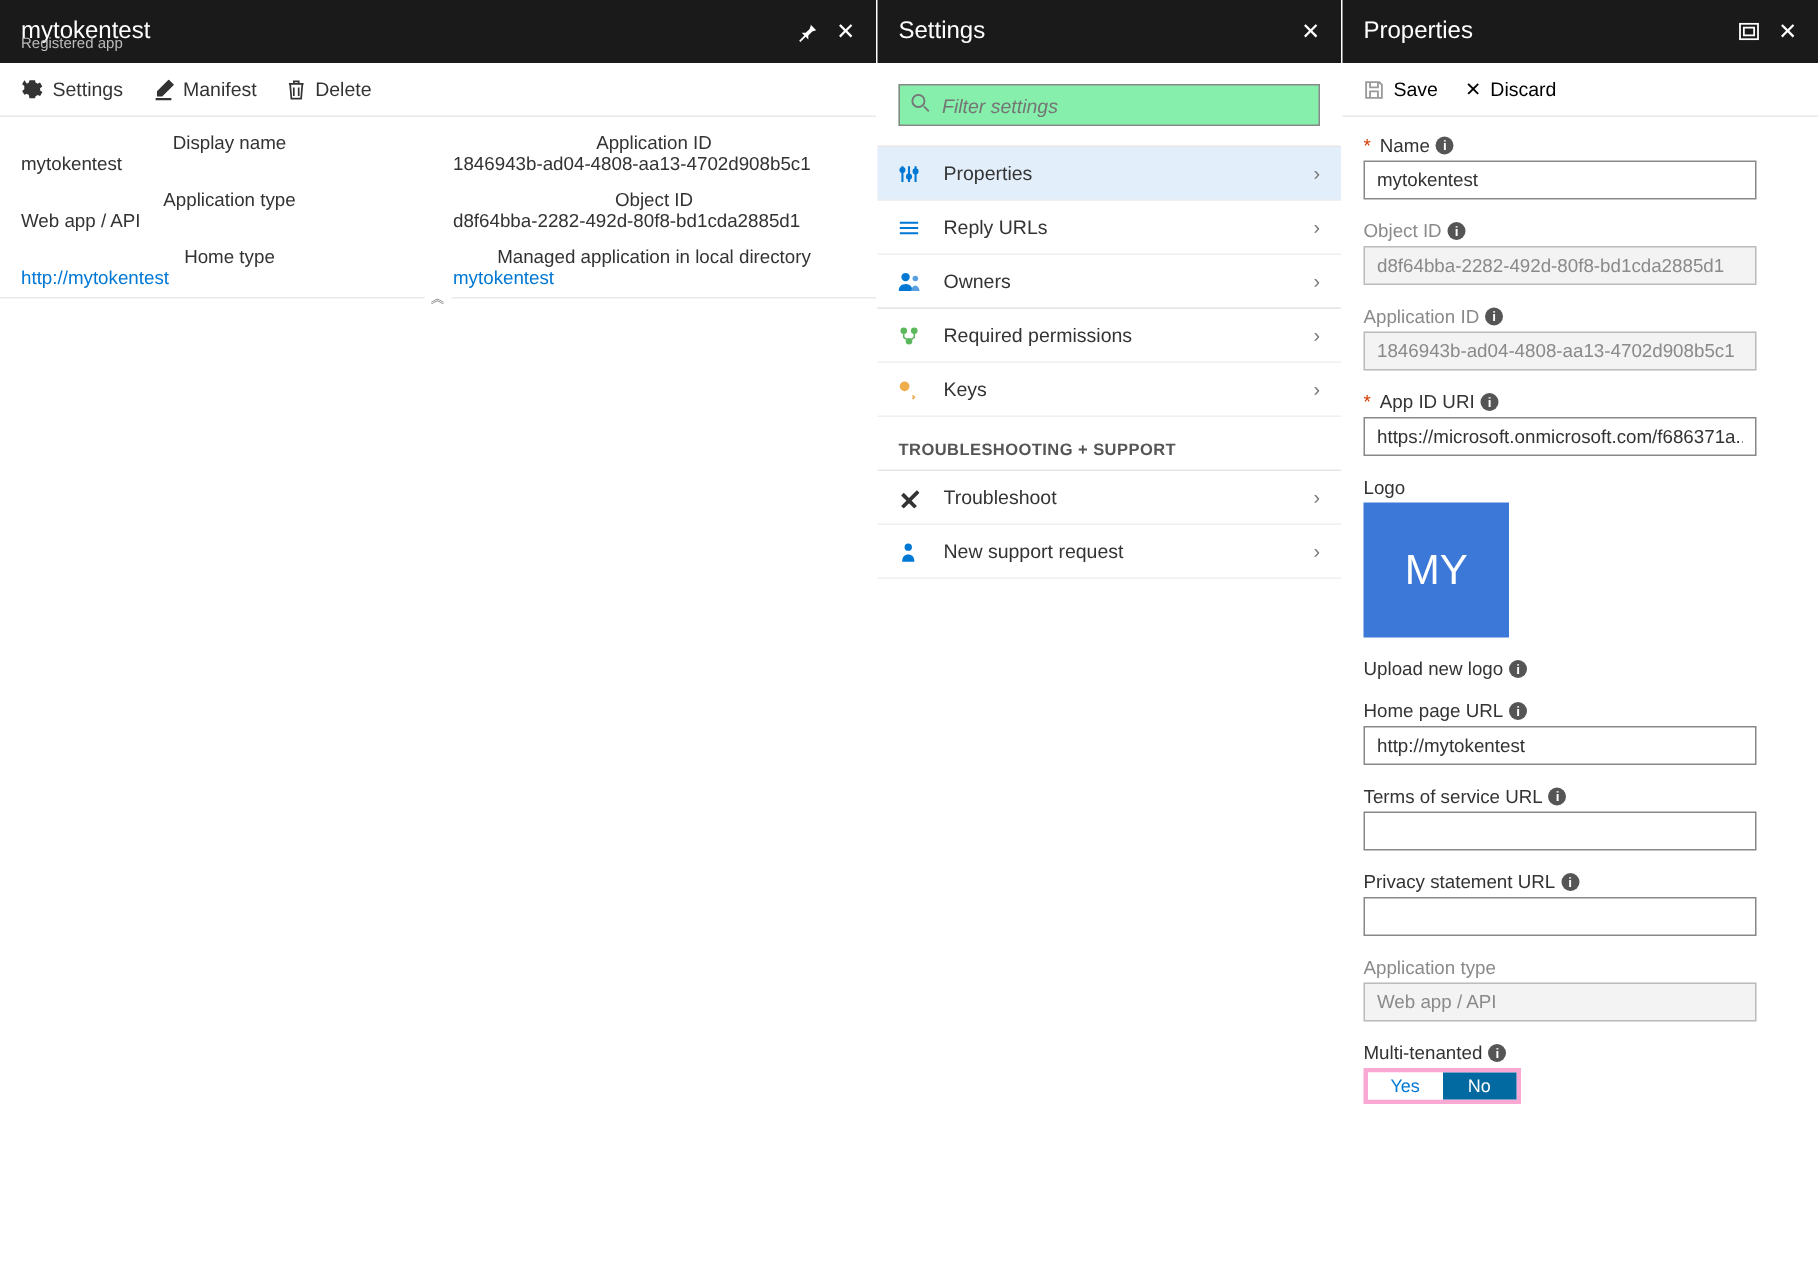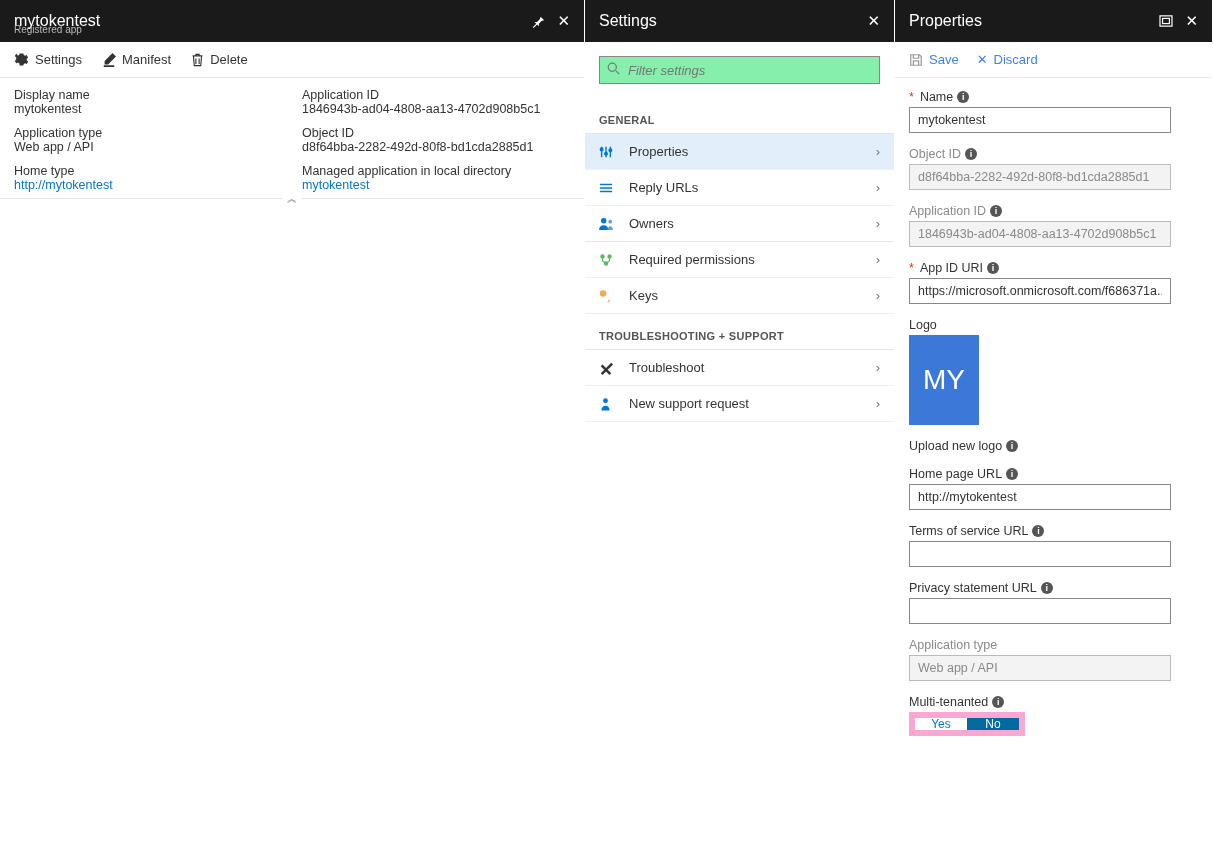--- a/index.html
+++ b/index.html
@@ -9,23 +9,23 @@
   .blade-left { width: 585px; }
   .blade-mid { width: 310px; }
   .blade-right { flex: 1; }
   .blade-header { background: #1a1a1a; color: #fff; height: 42px; display: flex; align-items: center; padding: 0 14px; position: relative; }
   .blade-title { font-size: 16px; font-weight: 400; }
   .blade-subtitle { font-size: 10px; color: #bbb; position: absolute; top: 24px; left: 14px; }
   .blade-header-right { color:#fff; margin-left: auto; display: flex; gap: 12px; align-items: center; }
   .hicon { font-size: 15px; cursor: pointer; color:#fff; }
   .toolbar { display: flex; gap: 20px; padding: 10px 14px; border-bottom: 1px solid #e8e8e8; }
   .tool-btn { display: flex; align-items: center; gap: 6px; font-size: 13px; cursor: pointer; color: #333; }
-  .tool-btn.disabled { color: #3b82f6; }
+  .tool-btn.disabled { color: #000000; }
   .info-grid { display: grid; grid-template-columns: 278px 1fr; padding: 10px 14px 6px 14px; column-gap: 10px; row-gap: 10px; border-bottom: 1px solid #e8e8e8; position:relative; }
-  .info-label { font-size: 12.5px; color: #333; }
+  .info-label { font-size: 12.5px; color: #333; text-align: center; }
   .info-val { font-size: 12.5px; color: #333; }
   .link { color: #0078d4; }
   .chevup { position:absolute; bottom:-8px; left:50%; transform:translateX(-50%); background:#fff; font-size:10px; color:#777; padding:0 4px;}
   
   .filter-wrap { padding: 14px; }
   .filter-input { width: 100%; border: 1px solid #888; height: 28px; padding: 0 8px 0 28px; font-size: 13px; color: #767676; font-style: italic; background: #86efac; }
   .filter-box { position: relative; }
   .filter-box .mag { position: absolute; left: 8px; top: 6px; color: #767676; font-size: 13px; }
   .sec-header { font-size: 11px; font-weight: 600; color: #555; letter-spacing: .3px; padding: 16px 14px 8px 14px; }
   .menu-item { display: flex; align-items: center; padding: 10px 14px; border-bottom: 1px solid #f0f0f0; cursor: pointer; }
@@ -37,25 +37,25 @@
   
   .prop-toolbar { display: flex; gap: 18px; padding: 10px 14px; border-bottom: 1px solid #e8e8e8; }
   .prop-body { padding: 12px 14px; overflow-y: auto; height: calc(100% - 42px - 40px); }
   .field { margin-bottom: 14px; }
   .flabel { font-size: 12.5px; color: #333; display: flex; align-items: center; gap: 4px; margin-bottom: 3px; }
   .flabel.dim { color: #8a8a8a; }
   .req { color: #d83b01; margin-right: 2px; }
   .iicon { display:inline-flex; width: 12px; height: 12px; border-radius: 50%; background:#555; color:#fff; font-size:9px; align-items:center; justify-content:center; font-weight:bold; }
   .tinput { width: 262px; height: 26px; border: 1px solid #888; padding: 0 8px; font-size: 12.5px; color: #333; background:#fff; }
   .tinput.ro { background: #f3f3f3; color: #8a8a8a; border-color:#bbb; }
-  .logo-tile { width: 70px; height: 90px; background: #3b78d8; color: #fff; display: flex; align-items: center; justify-content: center; font-size: 28px; }
+  .logo-tile { width: 97px; height: 90px; background: #3b78d8; color: #fff; display: flex; align-items: center; justify-content: center; font-size: 28px; }
   .upload-row { display: flex; gap: 6px; align-items: center; }
   .file-input { width: 234px; height: 26px; border: 1px solid #888; padding: 0 8px; font-size: 12.5px; font-style: italic; color: #767676; }
   .folder-btn { width: 22px; height: 22px; background: #0078d4; color: #fff; display: flex; align-items: center; justify-content: center; font-size: 12px; border: none; cursor: pointer; }
-  .toggle { display: flex; width: 116px; height: 24px; border: 6px solid #f9a8d4; }
+  .toggle { display: flex; width: 105px; height: 24px; border: 3px solid #f9a8d4; }
   .toggle div { flex: 1; display: flex; align-items: center; justify-content: center; font-size: 12px; cursor: pointer; }
   .toggle .on { background: #fff; color: #0078d4; }
   .toggle .off { background: #0369a1; color: #fff; }
   svg { display:block; }
 </style>
 </head>
 <body>
 
 <div class="root">
 
@@ -140,21 +140,20 @@
       <div class="filter-box">
         <span class="mag">
           <svg width="13" height="13" viewBox="0 0 16 16" fill="none" stroke="#767676" stroke-width="1.5">
               <circle cx="6.5" cy="6.5" r="5"></circle>
               <path d="M11 11l4 4"></path>
             </svg>
         </span>
         <input class="filter-input" placeholder="Filter settings" style="">
       </div>
     </div>
-    <div class="sec-header">GENERAL</div>
     <div class="menu-rule"></div>
     <div class="menu-item selected">
       <span class="menu-icon" style="color:#0078d4">
         <svg width="14" height="14" viewBox="0 0 16 16" fill="none" stroke="#0078d4" stroke-width="1.6">
             <path d="M3 2v12M8 2v12M13 2v12"></path>
             <circle cx="3" cy="5" r="1.5" fill="#0078d4"></circle>
             <circle cx="8" cy="10" r="1.5" fill="#0078d4"></circle>
             <circle cx="13" cy="6" r="1.5" fill="#0078d4"></circle>
           </svg>
       </span>

